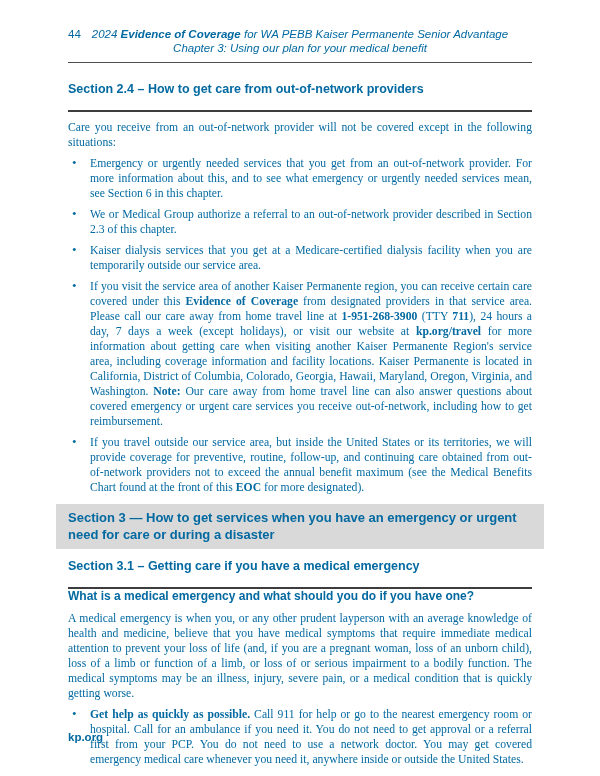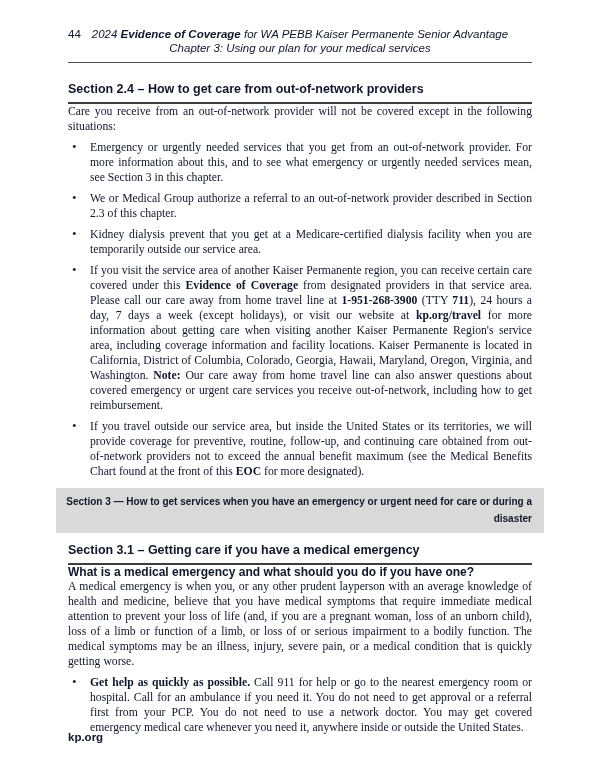--- a/index.html
+++ b/index.html
@@ -1,21 +1,21 @@
 <!DOCTYPE html>
 <html><head>
 <meta charset="utf-8">
 <style>
   html, body { margin: 0; padding: 0; background: #ffffff; }
   .page {
     position: relative;
     width: 600px;
     height: 776px;
     background: #ffffff;
-    color: #0f172a;
+    color: #0369a1;
     overflow: hidden;
     box-sizing: border-box;
   }
   .content {
     position: absolute;
     left: 68px;
     right: 68px;
     top: 0;
   }
   
@@ -37,32 +37,32 @@
     border-top: 1px solid #4d4d4d;
     margin: 7px 0 0 0;
   }
   
   .sec-heading {
     font-family: "Liberation Sans", sans-serif;
     font-weight: bold;
     font-size: 12.5px;
     line-height: 15px;
     margin-top: 19px;
-    padding-bottom: 5px;
+    padding-bottom: 13px;
     border-bottom: 2px solid #3d3d3d;
   }
   .sec-heading.s31 { margin-top: 10px; }
   
   .body-text {
     font-family: "Liberation Serif", serif;
     font-size: 11.7px;
     line-height: 15px;
     text-align: justify;
   }
-  .para { margin-top: 0; }
+  .para { margin-top: 8px; }
   .b { font-weight: bold; }
   ul.blist {
     list-style: none;
     margin: 0;
     padding: 0;
   }
   ul.blist li {
     position: relative;
     margin-top: 6px;
     padding-left: 22px;
@@ -70,27 +70,26 @@
   ul.blist li::before {
     content: "\2022";
     position: absolute;
     left: 4px;
     top: -1px;
     font-size: 13px;
   }
   
   .banner {
     margin: 9px -12px 0 -12px;
-    padding: 5px 12px 6px 4px;
+    padding: 5px 12px 6px 12px;
     background: #d9d9d9;
     font-family: "Liberation Sans", sans-serif;
     font-weight: bold;
-    font-size: 10px;
+    font-size: 13px;
     line-height: 17px;
-    text-align: right;
   }
   
   .question {
     font-family: "Liberation Sans", sans-serif;
     font-weight: bold;
     font-size: 12px;
     line-height: 14px;
   }
   
   .footer {
@@ -105,33 +104,33 @@
 </head>
 <body>
 
 <div class="page">
   <div class="content">
 
     <div class="doc-header">
       <span class="page-number">44</span>
       <div class="header-lines">
         <div><span>2024 </span><span class="b">Evidence of Coverage</span><span> for WA PEBB Kaiser Permanente Senior Advantage</span></div>
-        <div>Chapter 3: Using our plan for your medical services</div>
+        <div>Chapter 3: Using our plan for your medical benefit</div>
       </div>
       <hr class="header-rule">
     </div>
 
     <div class="sec-heading">Section 2.4 – How to get care from out-of-network providers</div>
 
     <div class="body-text para">Care you receive from an out-of-network provider will not be covered except in the following situations:</div>
 
     <ul class="blist body-text">
-      <li><span>Emergency or urgently needed services that you get from an out-of-network provider. For more information about this, and to see what emergency or urgently needed services mean, see Section 3 in this chapter.</span></li>
+      <li><span>Emergency or urgently needed services that you get from an out-of-network provider. For more information about this, and to see what emergency or urgently needed services mean, see Section 6 in this chapter.</span></li>
       <li><span>We or Medical Group authorize a referral to an out-of-network provider described in Section 2.3 of this chapter.</span></li>
-      <li><span>Kidney dialysis prevent that you get at a Medicare-certified dialysis facility when you are temporarily outside our service area.</span></li>
+      <li><span>Kaiser dialysis services that you get at a Medicare-certified dialysis facility when you are temporarily outside our service area.</span></li>
       <li><span>If you visit the service area of another Kaiser Permanente region, you can receive certain care covered under this </span><span class="b">Evidence of Coverage</span><span> from designated providers in that service area. Please call our care away from home travel line at </span><span class="b">1-951-268-3900</span><span> (TTY </span><span class="b">711</span><span>), 24 hours a day, 7 days a week (except holidays), or visit our website at </span><span class="b">kp.org/travel</span><span> for more information about getting care when visiting another Kaiser Permanente Region's service area, including coverage information and facility locations. Kaiser Permanente is located in California, District of Columbia, Colorado, Georgia, Hawaii, Maryland, Oregon, Virginia, and Washington. </span><span class="b">Note:</span><span> Our care away from home travel line can also answer questions about covered emergency or urgent care services you receive out-of-network, including how to get reimbursement.</span></li>
       <li><span>If you travel outside our service area, but inside the United States or its territories, we will provide coverage for preventive, routine, follow-up, and continuing care obtained from out-of-network providers not to exceed the annual benefit maximum (see the Medical Benefits Chart found at the front of this </span><span class="b">EOC</span><span> for more designated).</span></li>
     </ul>
 
     <div class="banner">Section 3 — How to get services when you have an emergency or urgent need for care or during a disaster</div>
 
     <div class="sec-heading s31">Section 3.1 – Getting care if you have a medical emergency</div>
 
     <div class="question">What is a medical emergency and what should you do if you have one?</div>
 

